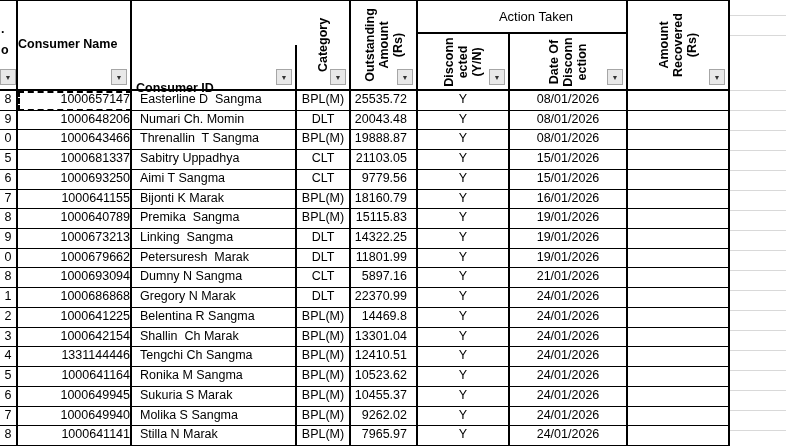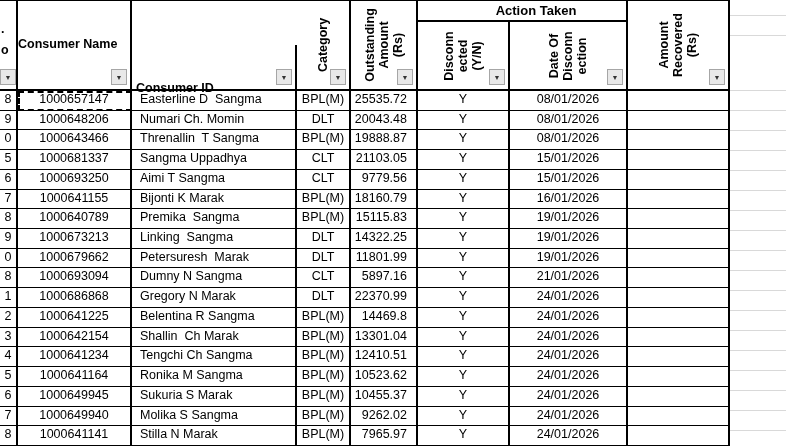--- a/index.html
+++ b/index.html
@@ -61,24 +61,24 @@
 
   
   .action-group {
     width: 210px;
     border-right: 2px solid #000;
     border-bottom: 2px solid #000;
     display: flex; flex-direction: column;
     background: #fff;
   }
   .action-title {
-    height: 21px;
+    height: 33px;
     border-bottom: 2px solid #000;
     display: flex; align-items: center; justify-content: center;
-    font-weight: bold; font-size: 13px; padding-left: 28px;
+    font-weight: normal; font-size: 13px; padding-left: 28px;
   }
   .action-sub { flex: 1; display: flex; }
   .asub { position: relative; }
   .asub-disc { width: 92px; border-right: 2px solid #000; }
   .asub-date { flex: 1; }
 
   
   .filter-btn {
     position: absolute;
     bottom: 4px; right: 3px;
@@ -99,21 +99,21 @@
   }
   .cell {
     border-right: 2px solid #000;
     border-bottom: 1px solid #000;
     font-size: 12.5px;
     line-height: 17.5px;
     overflow: hidden;
     white-space: pre;
   }
   .c0 { width: 18px;  text-align: center; }
-  .c1 { width: 114px; text-align: center; }
+  .c1 { width: 114px; text-align: right; }
   .c2 { width: 165px; text-align: left; padding-left: 8px; }
   .c3 { width: 54px;  text-align: center; }
   .c4 { width: 67px;  text-align: right; padding-right: 9px; }
   .c5 { width: 92px;  text-align: center; }
   .c6 { width: 118px; text-align: center; }
   .c7 { width: 102px; }
 
   
   .copied { outline: 2px dashed #000; outline-offset: -2px; }
 
@@ -237,21 +237,21 @@
         <div class="cell c3">BPL(M)</div>
         <div class="cell c4">19888.87</div>
         <div class="cell c5">Y</div>
         <div class="cell c6">08/01/2026</div>
         <div class="cell c7"></div>
       </div>
 
       <div class="row">
         <div class="cell c0">5</div>
         <div class="cell c1">1000681337</div>
-        <div class="cell c2">Sangma Uppadhya</div>
+        <div class="cell c2">Sabitry Uppadhya</div>
         <div class="cell c3">CLT</div>
         <div class="cell c4">21103.05</div>
         <div class="cell c5">Y</div>
         <div class="cell c6">15/01/2026</div>
         <div class="cell c7"></div>
       </div>
 
       <div class="row">
         <div class="cell c0">6</div>
         <div class="cell c1">1000693250</div>
@@ -346,21 +346,21 @@
         <div class="cell c2">Shallin  Ch Marak</div>
         <div class="cell c3">BPL(M)</div>
         <div class="cell c4">13301.04</div>
         <div class="cell c5">Y</div>
         <div class="cell c6">24/01/2026</div>
         <div class="cell c7"></div>
       </div>
 
       <div class="row">
         <div class="cell c0">4</div>
-        <div class="cell c1">1000641234</div>
+        <div class="cell c1">1331144446</div>
         <div class="cell c2">Tengchi Ch Sangma</div>
         <div class="cell c3">BPL(M)</div>
         <div class="cell c4">12410.51</div>
         <div class="cell c5">Y</div>
         <div class="cell c6">24/01/2026</div>
         <div class="cell c7"></div>
       </div>
 
       <div class="row">
         <div class="cell c0">5</div>

